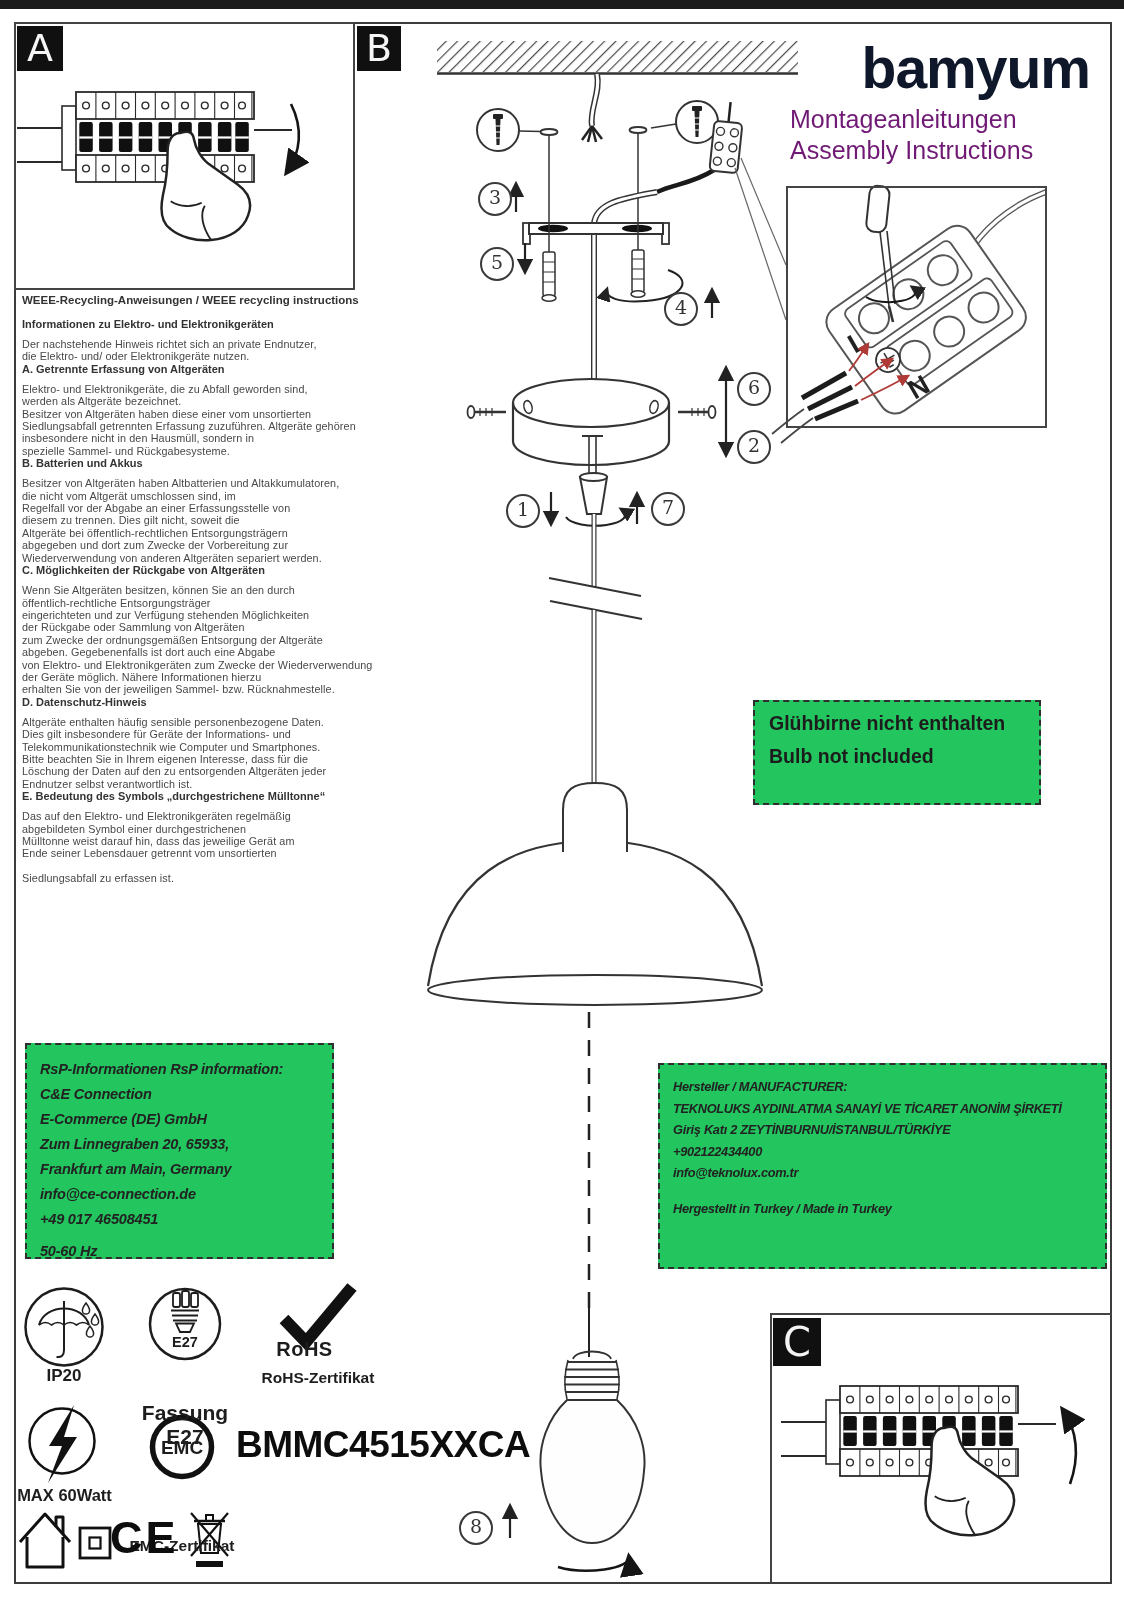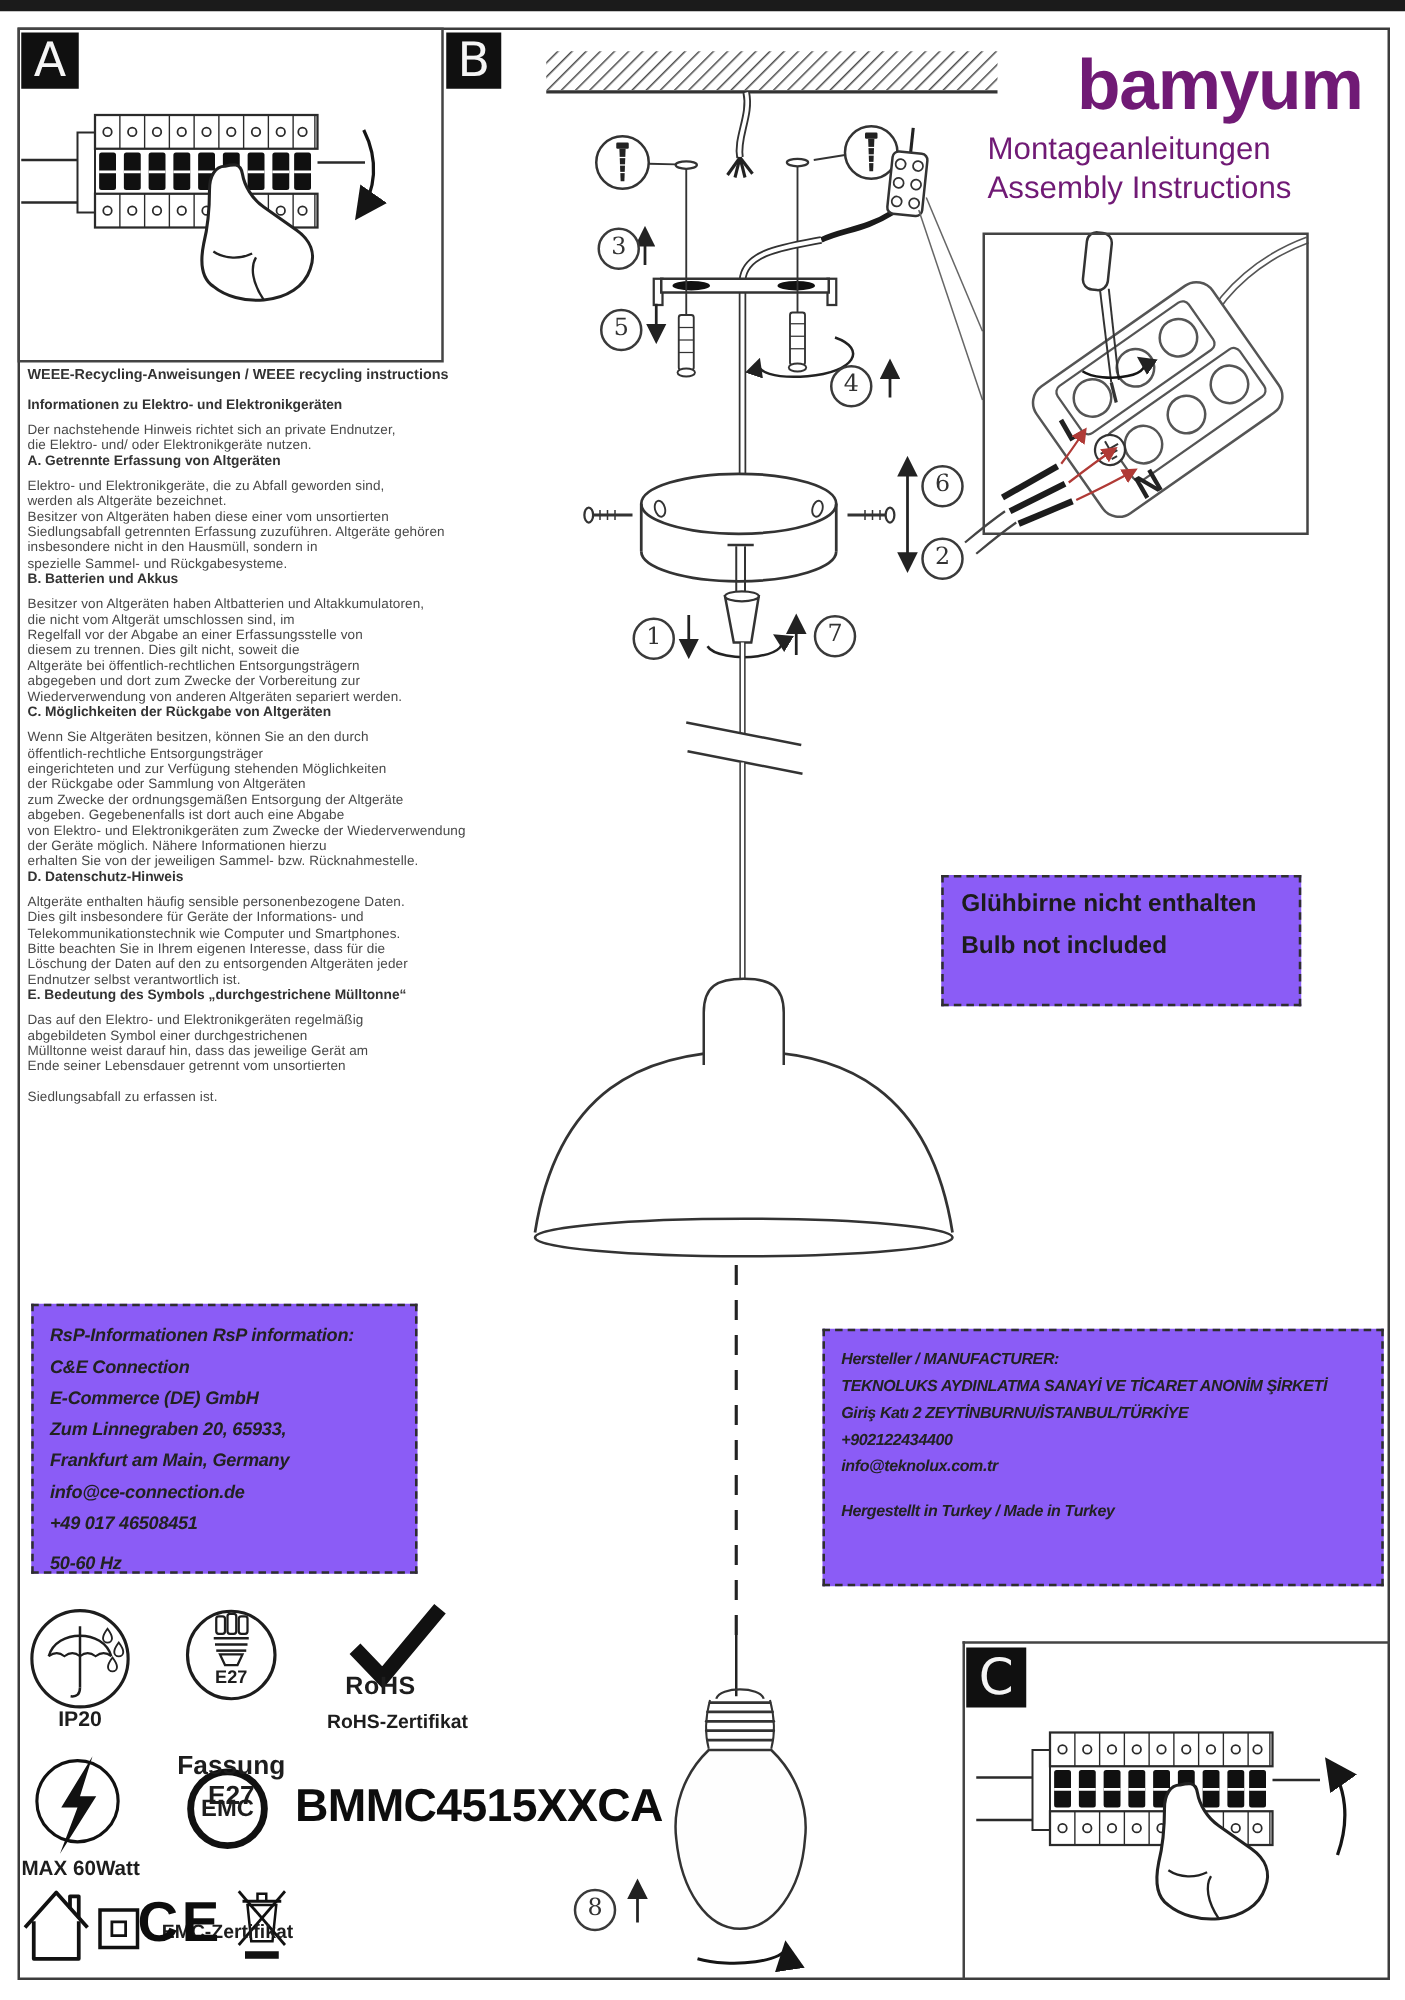--- a/index.html
+++ b/index.html
@@ -3,21 +3,21 @@
 <meta charset="utf-8">
 <style>
   html,body{margin:0;padding:0;}
   body{width:1124px;height:1600px;position:relative;background:#fff;
        font-family:"Liberation Sans",sans-serif;color:#333;overflow:hidden;}
   .abs{position:absolute;}
   .bar{background:#1b1b1b;}
   .frame{border:2px solid #3c3c3c;}
   .plabel{background:#101010;color:#f5f5f5;text-align:center;
           font-family:"DejaVu Sans",sans-serif;font-weight:400;}
-  .dashedbox{border:2.5px dashed #2e2e2e;background:#8b5cf6;}
+  .dashedbox{border:2.5px dashed #2e2e2e;background:#22c55e;}
   .step{width:30px;height:30px;border:2px solid #3a3a3a;border-radius:50%;
         text-align:center;line-height:27px;font-size:19px;color:#333;
         font-family:"DejaVu Serif",serif;background:#fff;}
   .brand{font-weight:700;font-size:57px;letter-spacing:-1px;text-align:right;line-height:1;}
   .subt{font-weight:400;font-size:25px;color:#701a75;text-align:left;line-height:31px;}
   .weee{width:408px;}
   .weee .t{font-size:11.5px;font-weight:700;color:#333;margin:0 0 12px 0;}
   .weee h4{font-size:11px;font-weight:700;color:#333;margin:0 0 8px 0;}
   .weee p{font-size:10.8px;line-height:12.4px;color:#484848;margin:0;
           white-space:pre-line;letter-spacing:.1px;}
@@ -343,21 +343,21 @@
 <div class="abs bar" style="left:0;top:1591;width:1124px;height:9px"></div>
 <div class="abs frame" style="left:14px;top:22px;width:1094px;height:1558px;pointer-events:none"></div>
 <div class="abs" style="left:14px;top:22px;width:337px;height:264px;border:2px solid #444"></div>
 <div class="abs" style="left:786px;top:186px;width:257px;height:238px;border:2px solid #444"></div>
 <div class="abs" style="left:770px;top:1313px;width:340px;height:268px;border-top:2px solid #444;border-left:2px solid #444"></div>
 
 <div class="abs plabel" style="left:17px;top:26px;width:46px;height:45px;font-size:38px;line-height:45px">A</div>
 <div class="abs plabel" style="left:357px;top:26px;width:44px;height:45px;font-size:38px;line-height:45px">B</div>
 <div class="abs plabel" style="left:773px;top:1318px;width:48px;height:48px;font-size:40px;line-height:48px">C</div>
 
-<div class="abs brand" style="left:800px;top:40px;width:290px;color:#701a75">bamyum</div>
+<div class="abs brand" style="left:800px;top:40px;width:290px;color:#0f172a">bamyum</div>
 <div class="abs subt" style="left:790px;top:104px;width:300px">
   <div>Montageanleitungen</div>
   <div>Assembly Instructions</div>
 </div>
 
 <div class="abs weee" style="left:22px;top:294px">
   <div class="t">WEEE-Recycling-Anweisungen / WEEE recycling instructions</div>
   <h4>Informationen zu Elektro- und Elektronikgeräten</h4>
   <p>Der nachstehende Hinweis richtet sich an private Endnutzer,
  die Elektro- und/ oder Elektronikgeräte nutzen.</p>

